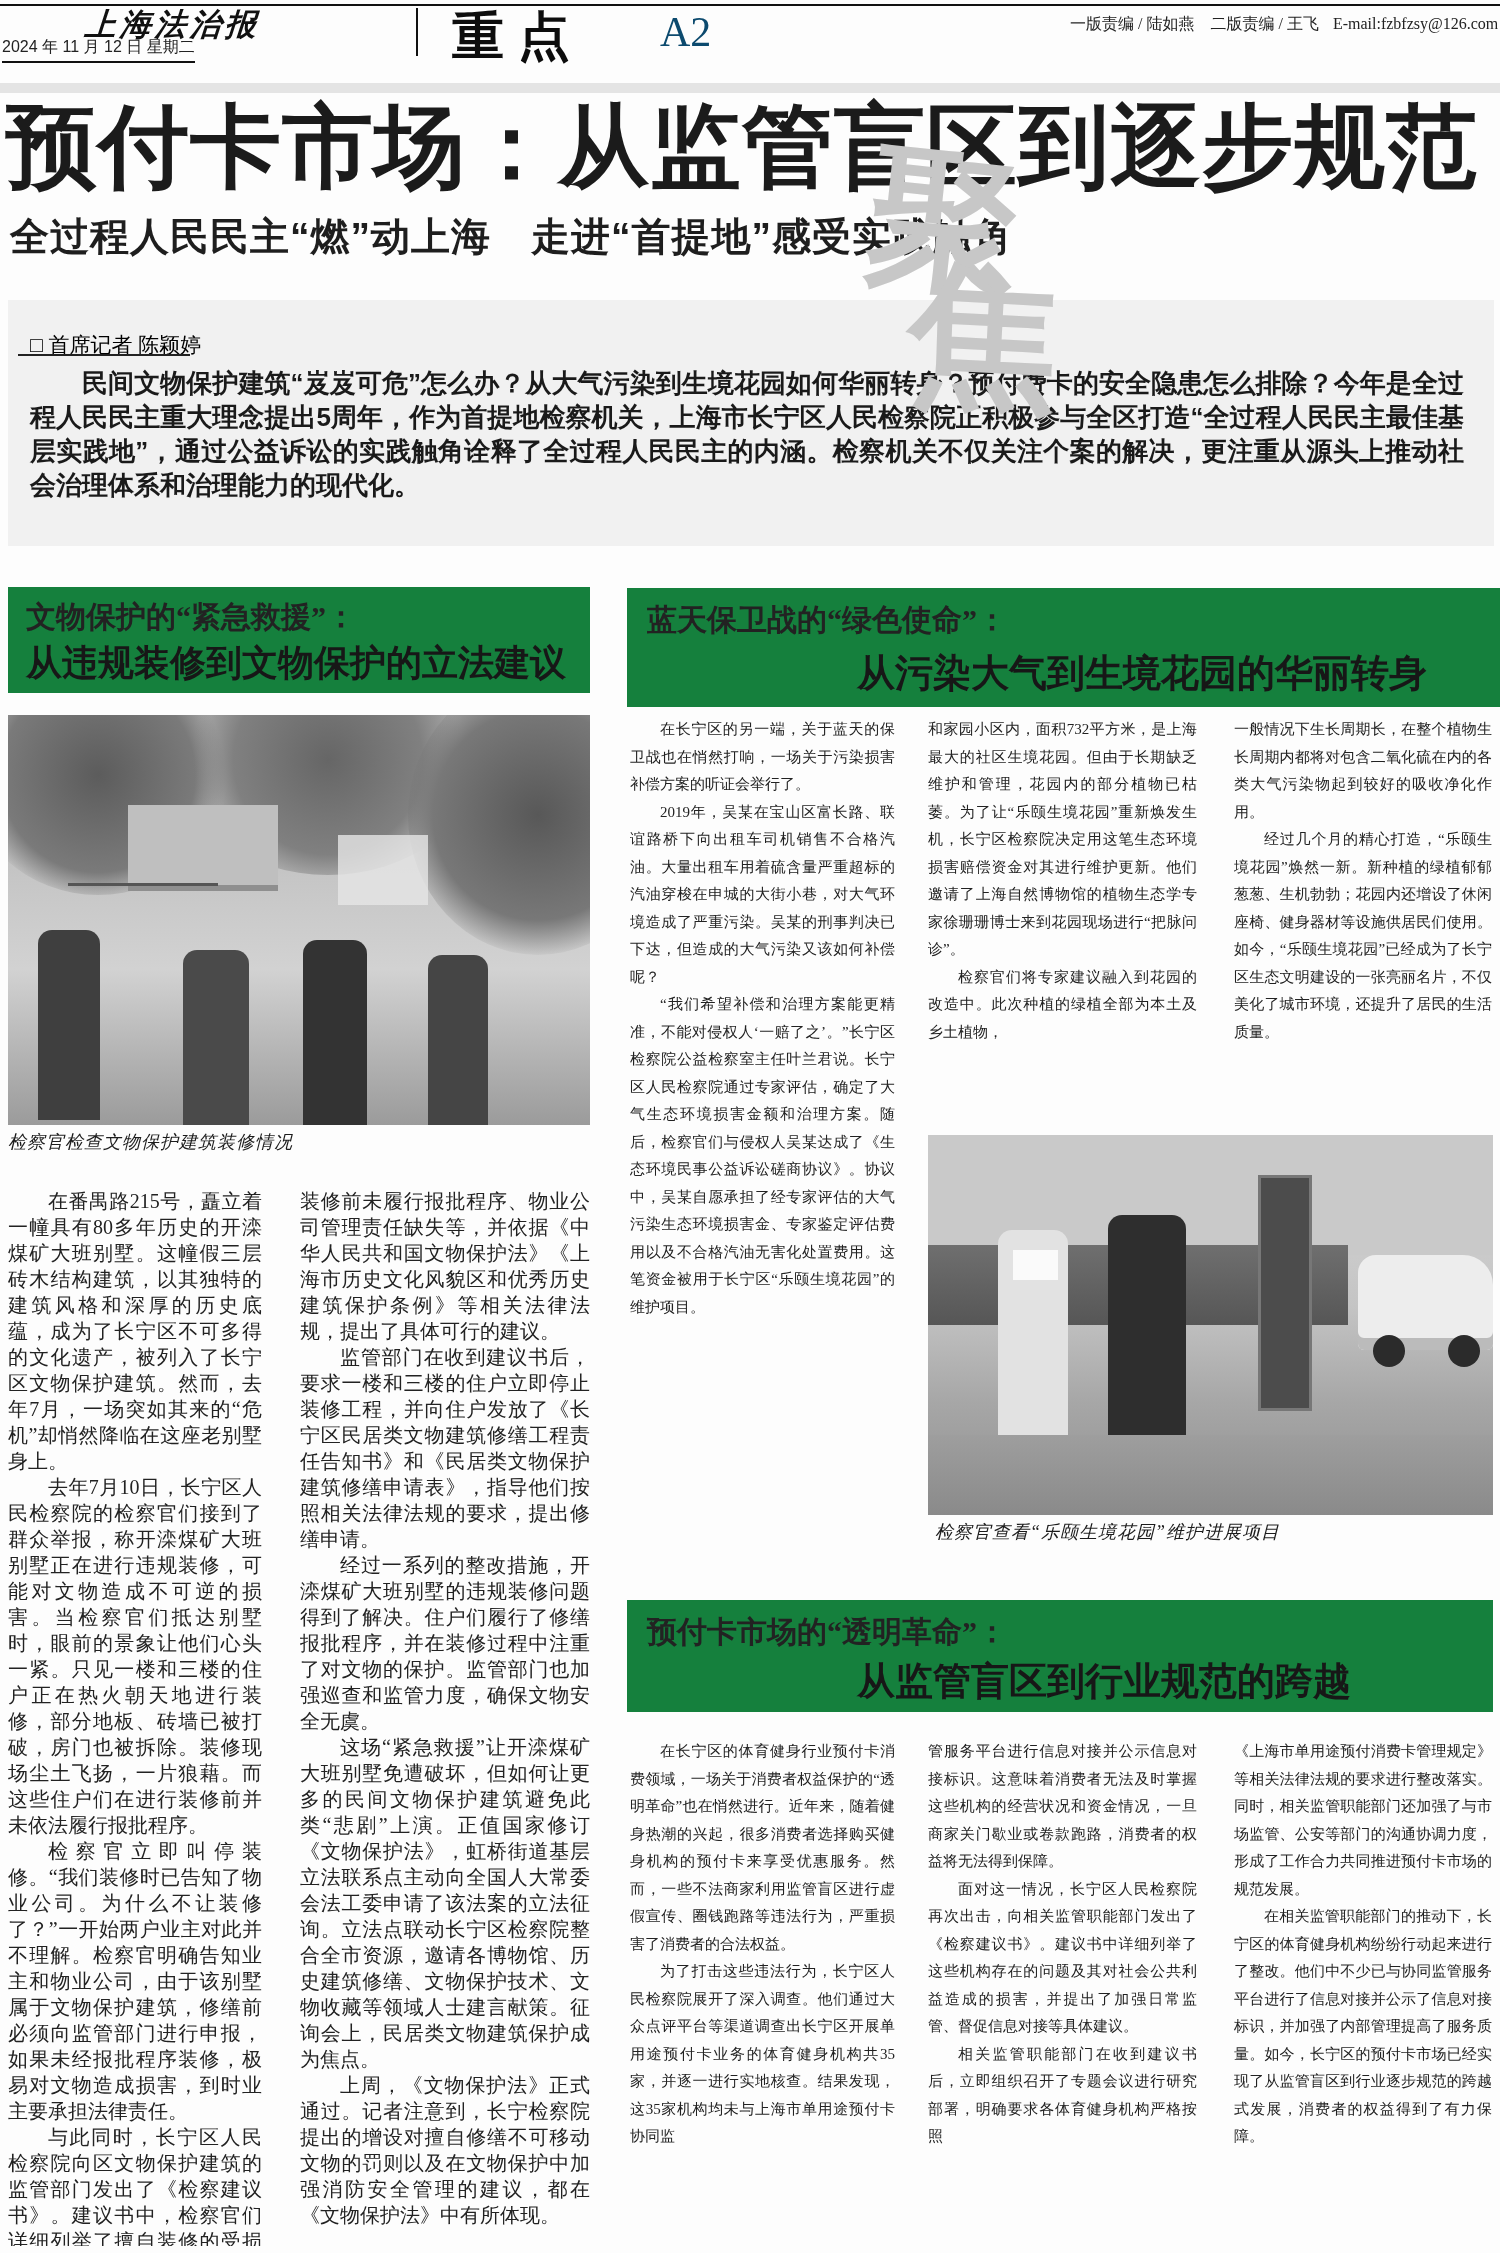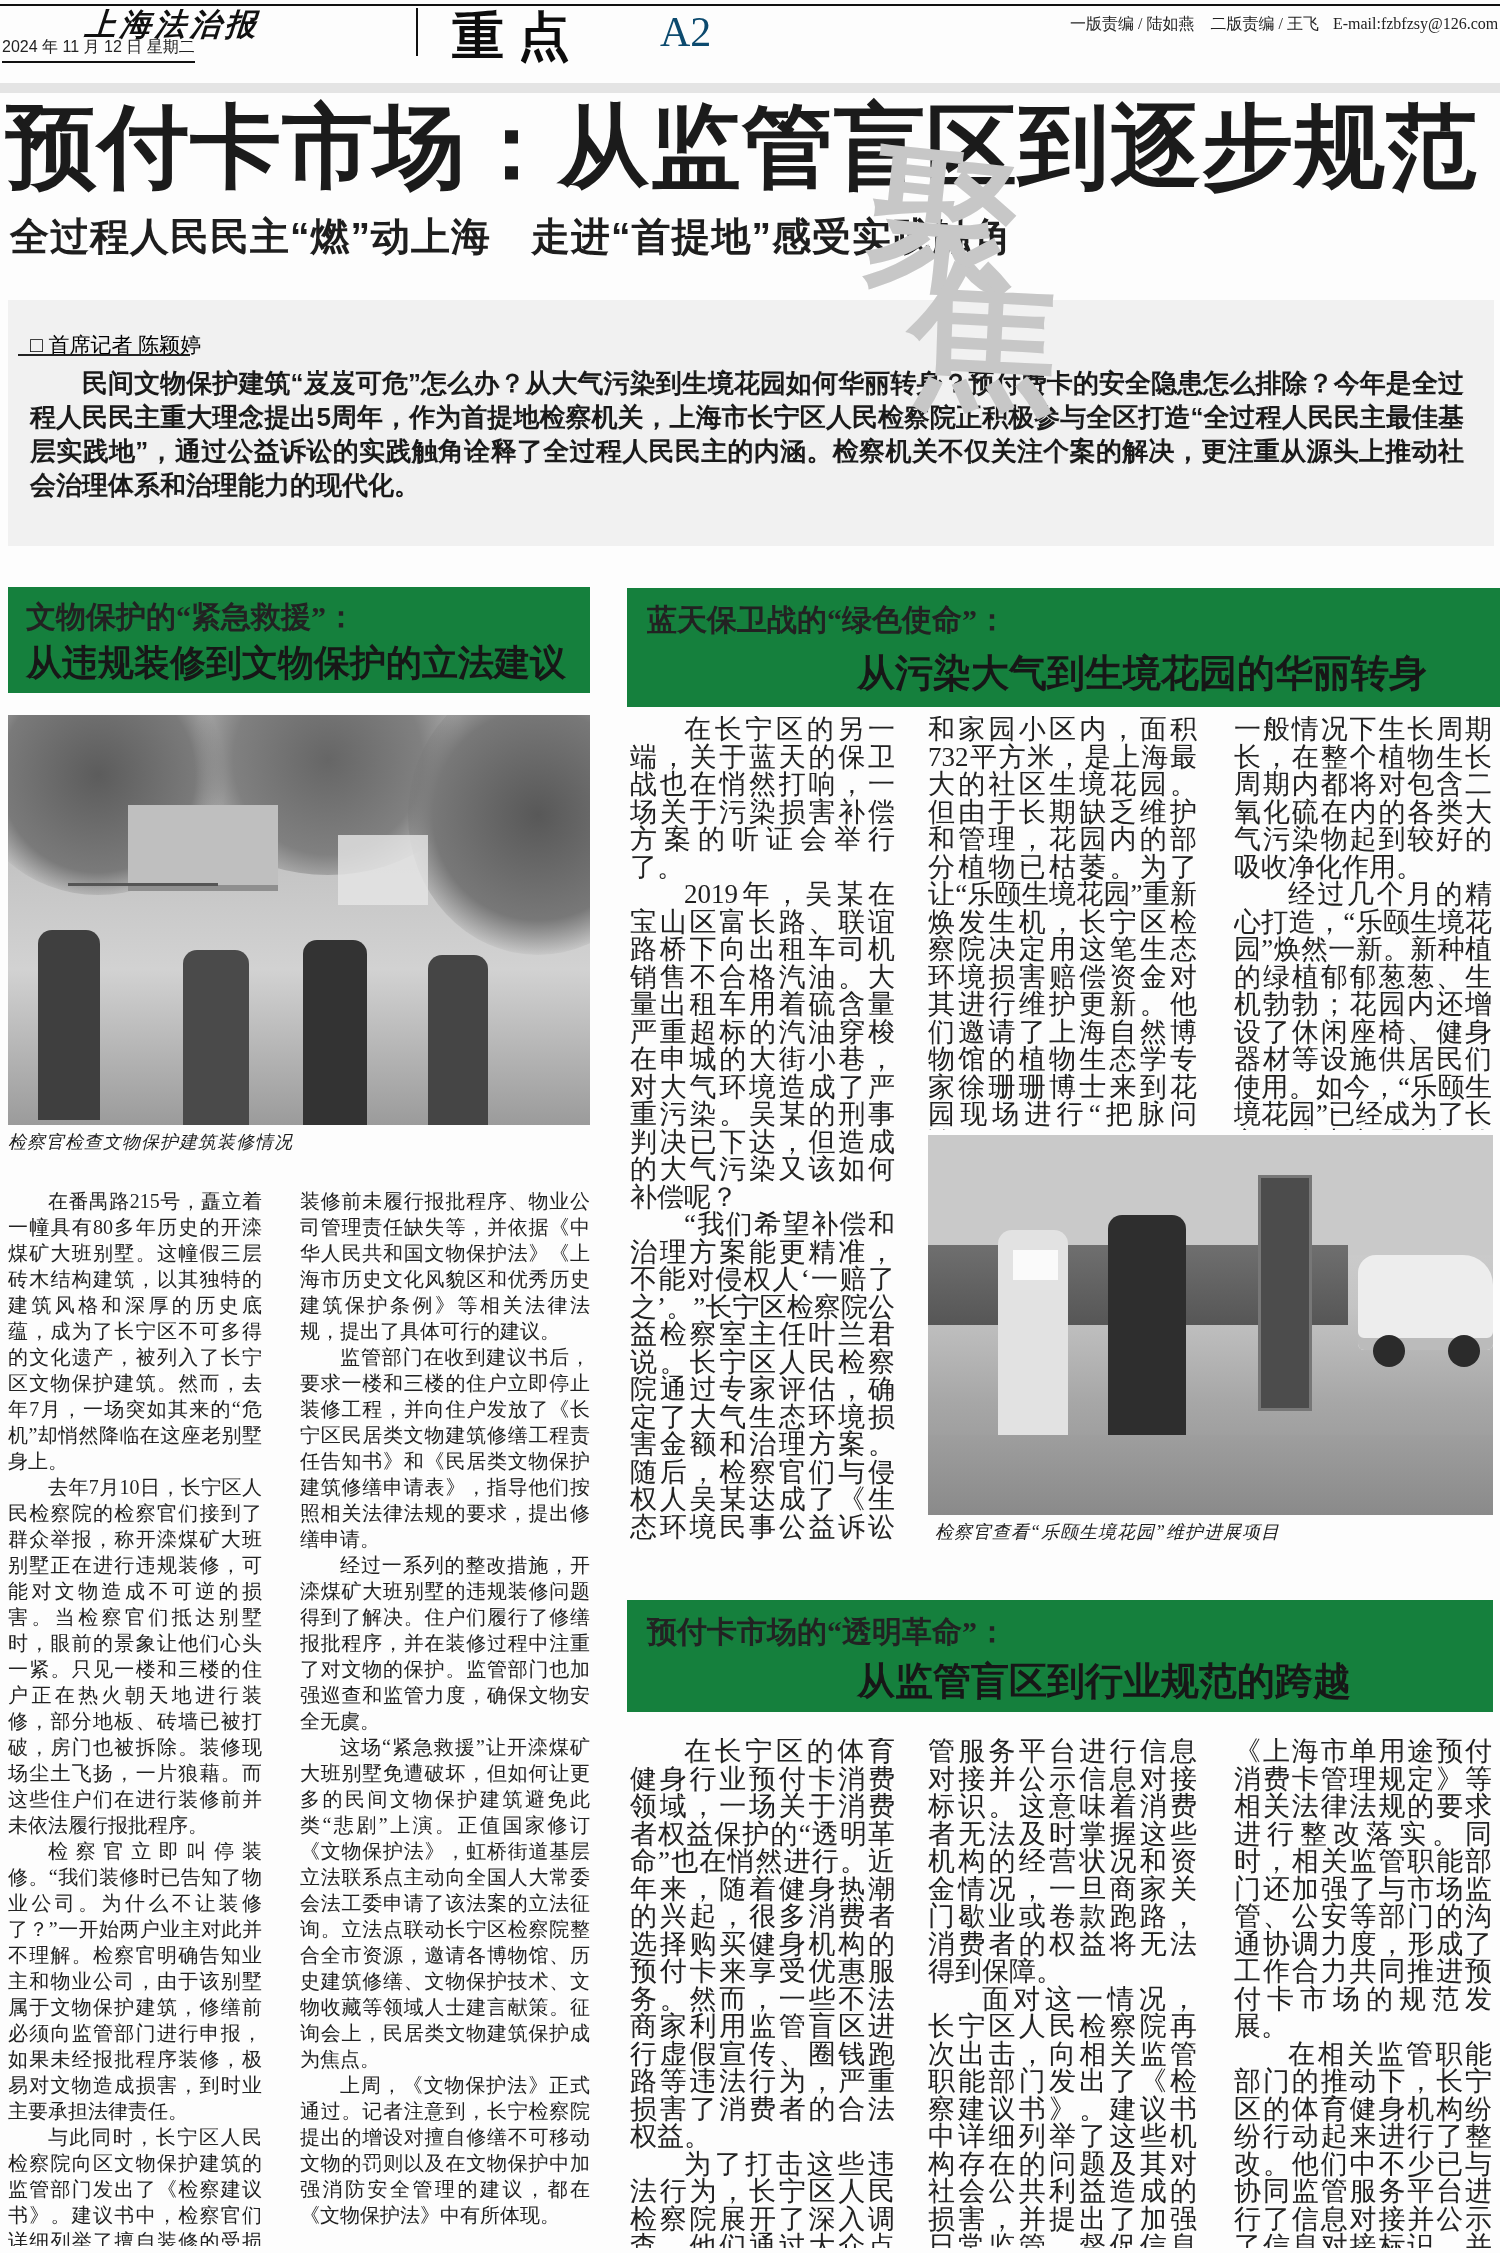--- a/index.html
+++ b/index.html
@@ -55,21 +55,21 @@
   .rect{position:absolute;}
   .fig{position:absolute;border-radius:14px 14px 0 0;}
   .caption{font-size:18px;font-style:italic;letter-spacing:1px;color:#1c1c1c;}
   .capA{left:8px;top:1130px;}
   .capB{left:935px;top:1520px;}
   
   .col{text-align:justify;overflow:hidden;}
   .col p{margin:0;}
   .col .ind{text-indent:2em;}
   .leftcol{font-size:20px;line-height:26px;color:#222;}
-  .rightcol{font-size:27px;line-height:27.5px;color:#222;}
+  .rightcol{font-size:15px;line-height:27.5px;color:#222;}
   .L1{left:8px;top:1188px;width:254px;height:1058px;}
   .L2{left:300px;top:1188px;width:290px;height:1058px;}
   .R1{left:630px;top:716px;width:265px;height:824px;}
   .R2{left:928px;top:716px;width:269px;height:414px;}
   .R3{left:1234px;top:716px;width:258px;height:414px;}
   .C1{left:630px;top:1738px;width:265px;height:510px;}
   .C2{left:928px;top:1738px;width:269px;height:510px;}
   .C3{left:1234px;top:1738px;width:258px;height:510px;}
 </style>
 </head>

